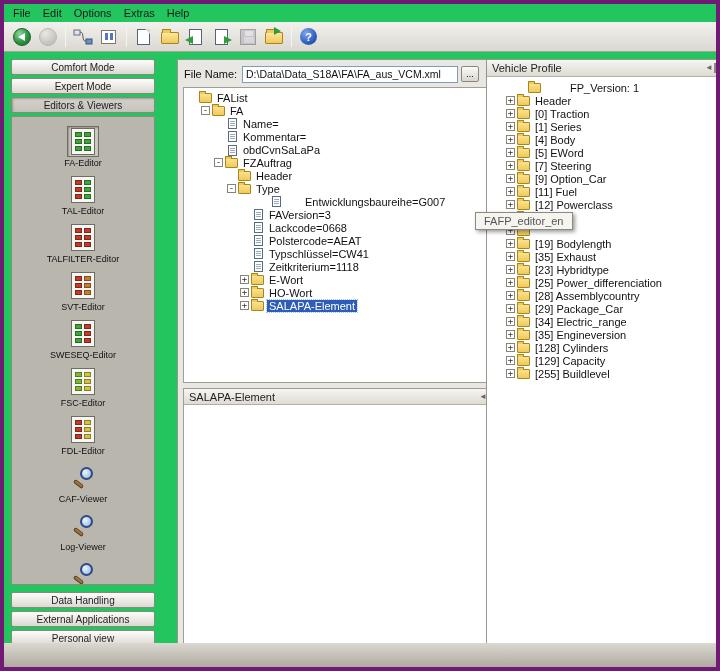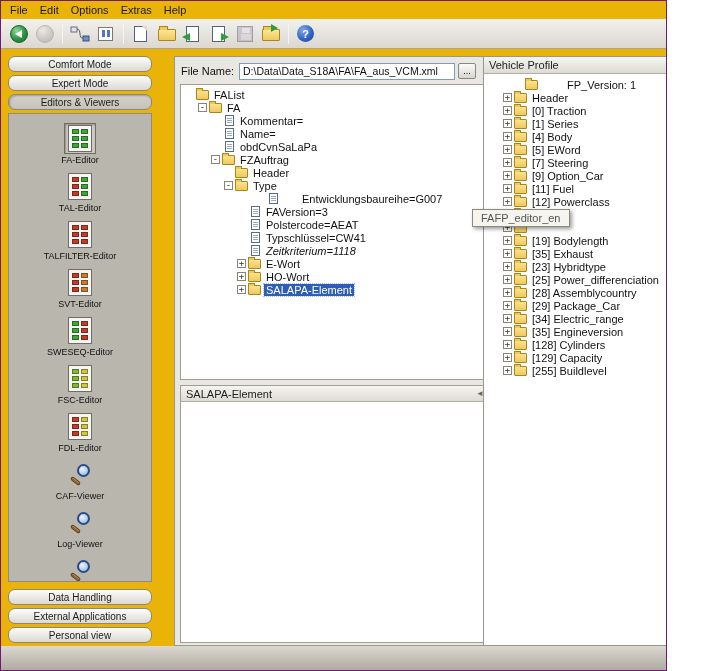--- a/index.html
+++ b/index.html
@@ -1,17 +1,17 @@
 <!DOCTYPE html>
 <html><head>
 <meta charset="utf-8">
 <style>
 *{margin:0;padding:0;box-sizing:border-box}
 body{font-family:"Liberation Sans","DejaVu Sans",sans-serif;background:#fff;width:720px;height:671px}
-.window{position:relative;width:667px;height:671px;background:#eab308;border:1px solid #701a75;overflow:hidden}
+.window{position:relative;width:720px;height:671px;background:#22c55e;border:4px solid #701a75;overflow:hidden}
 
 .menubar{position:absolute;left:0;top:0;right:0;height:18px;display:flex;align-items:center;padding-left:3px;font-size:11px;color:#1a1a1a}
 .menu-item{padding:2px 6px;cursor:default}
 
 .toolbar{position:absolute;left:0;top:18px;right:0;height:30px;display:flex;align-items:center;padding-left:5px;background:linear-gradient(#f2f1ed,#dbd8d1);border-bottom:1px solid #a9a59b}
 .tb-btn{width:25px;height:25px;display:flex;align-items:center;justify-content:center;border:1px solid transparent;border-radius:2px;margin-right:1px}
 .tb-btn.dim{opacity:.5}
 .tb-ic{display:flex;align-items:center;justify-content:center}
 .tb-sep{width:1px;height:20px;background:#b0aca2;border-right:1px solid #f5f4f0;margin:0 4px}
 .circ{width:18px;height:18px;border-radius:50%;display:flex;align-items:center;justify-content:center}
@@ -27,21 +27,21 @@
 .pg.exp .arr-g{right:-5px;bottom:0;border-left:8px solid #2f9e3a;border-right:0}
 .fo{width:18px;height:12px;background:linear-gradient(#fce69a,#f0c95c);border:1px solid #a9861c;position:relative;border-radius:1px;margin-top:3px}
 .fo::before{content:"";position:absolute;top:-4px;left:0;width:7px;height:3px;background:#f0c95c;border:1px solid #a9861c;border-bottom:none;border-radius:1px 1px 0 0}
 .arr-g2{position:absolute;right:-3px;top:-6px;width:0;height:0;border:4px solid transparent;border-left:7px solid #2f9e3a}
 .fd{width:16px;height:16px;background:#a8a6b4;border:1px solid #5d5b66;position:relative}
 .fd::before{content:"";position:absolute;top:1px;left:4px;width:8px;height:5px;background:#dedde6}
 .fd::after{content:"";position:absolute;bottom:1px;left:3px;width:10px;height:6px;background:#cecdd8}
 .hq{width:17px;height:17px;border-radius:50%;background:radial-gradient(circle at 35% 30%,#7fa8e8,#2d5fc0 60%,#1c3f8a);color:#fff;font-weight:bold;font-size:11px;display:flex;align-items:center;justify-content:center}
 
 .sidebar{position:absolute;left:7px;top:55px;width:144px;height:590px}
-.sbtn{display:block;width:100%;height:16px;margin-bottom:3px;font-size:10px;color:#1d1d1d;text-align:center;background:linear-gradient(#fcfcfa,#dcd9d2);border:1px solid #8a877d;border-radius:7px;cursor:default}
+.sbtn{display:block;width:100%;height:16px;margin-bottom:3px;font-size:10px;color:#1d1d1d;text-align:center;background:linear-gradient(#fcfcfa,#dcd9d2);border:1px solid #8a877d;border-radius:2px;cursor:default}
 .sbtn.pressed{background:linear-gradient(#d4d1ca,#c6c3bc);box-shadow:inset 1px 1px 2px rgba(0,0,0,.25)}
 .sb-tools{position:absolute;left:0;right:0;top:57px;bottom:64px;background:#b9b6ae;border:1px solid #8d8a81;padding-top:9px;display:flex;flex-direction:column;align-items:center;overflow:hidden}
 .tool{display:flex;flex-direction:column;align-items:center;margin-bottom:6px}
 .icwrap{width:32px;height:31px;display:flex;align-items:center;justify-content:center;border:1px solid transparent}
 .tool.on .icwrap{border:1px solid #6f6c64;background:#cdcac2;box-shadow:inset 1px 1px 2px rgba(0,0,0,.3)}
 .tool-lbl{font-size:9px;color:#111;margin-top:1px;white-space:nowrap}
 .edic{display:grid;grid-template-rows:repeat(3,5px);grid-auto-flow:column;grid-auto-columns:7px;gap:2px;padding:3px;background:#f6f6f2;border:1px solid #6f6c64}
 .edic i{display:block;border:1px solid rgba(0,0,0,.35)}
 .mag{position:relative;width:26px;height:26px;display:block}
 .mag .lens{position:absolute;right:3px;top:2px;width:13px;height:13px;border:2px solid #2d4a86;border-radius:50%;background:radial-gradient(circle at 35% 35%,#eef4fb,#8fb2dc);display:block}
@@ -311,28 +311,28 @@
           <span class="tlbl">FAList</span>
         </div>
         <div class="trow" style="padding-left: 15px;">
           <span class="tbox">-</span>
           <span class="fld"></span>
           <span class="tlbl">FA</span>
         </div>
         <div class="trow" style="padding-left: 28px;">
           <span class="tsp"></span>
           <span class="dc"></span>
+          <span class="tlbl">Name=</span>
+        </div>
+        <div class="trow" style="padding-left: 28px;">
+          <span class="tsp"></span>
+          <span class="dc"></span>
           <span class="tlbl">Kommentar=</span>
         </div>
-        <div class="trow" style="padding-left: 28px;">
-          <span class="tsp"></span>
-          <span class="dc"></span>
-          <span class="tlbl">Name=</span>
-        </div>
-        <div class="trow" style="padding-left: 28px;">
+        <div class="trow" style="padding-left: 28px; align-items: flex-end;">
           <span class="tsp"></span>
           <span class="dc"></span>
           <span class="tlbl">obdCvnSaLaPa</span>
         </div>
         <div class="trow" style="padding-left: 28px;">
           <span class="tbox">-</span>
           <span class="fld"></span>
           <span class="tlbl">FZAuftrag</span>
         </div>
         <div class="trow" style="padding-left: 41px;">
@@ -351,28 +351,33 @@
           <span class="tlbl">Entwicklungsbaureihe=G007</span>
         </div>
         <div class="trow" style="padding-left: 54px;">
           <span class="tsp"></span>
           <span class="dc"></span>
           <span class="tlbl">FAVersion=3</span>
         </div>
         <div class="trow" style="padding-left: 54px;">
           <span class="tsp"></span>
           <span class="dc"></span>
+          <span class="tlbl">Lackcode=0668</span>
+        </div>
+        <div class="trow" style="padding-left: 54px;">
+          <span class="tsp"></span>
+          <span class="dc"></span>
           <span class="tlbl">Polstercode=AEAT</span>
         </div>
         <div class="trow" style="padding-left: 54px;">
           <span class="tsp"></span>
           <span class="dc"></span>
           <span class="tlbl">Typschlüssel=CW41</span>
         </div>
-        <div class="trow" style="padding-left: 54px; font-style: italic;">
+        <div class="trow" style="padding-left: 54px;">
           <span class="tsp"></span>
           <span class="dc"></span>
           <span class="tlbl">Zeitkriterium=1118</span>
         </div>
         <div class="trow" style="padding-left: 54px;">
           <span class="tbox">+</span>
           <span class="fld"></span>
           <span class="tlbl">E-Wort</span>
         </div>
         <div class="trow" style="padding-left: 54px;">

